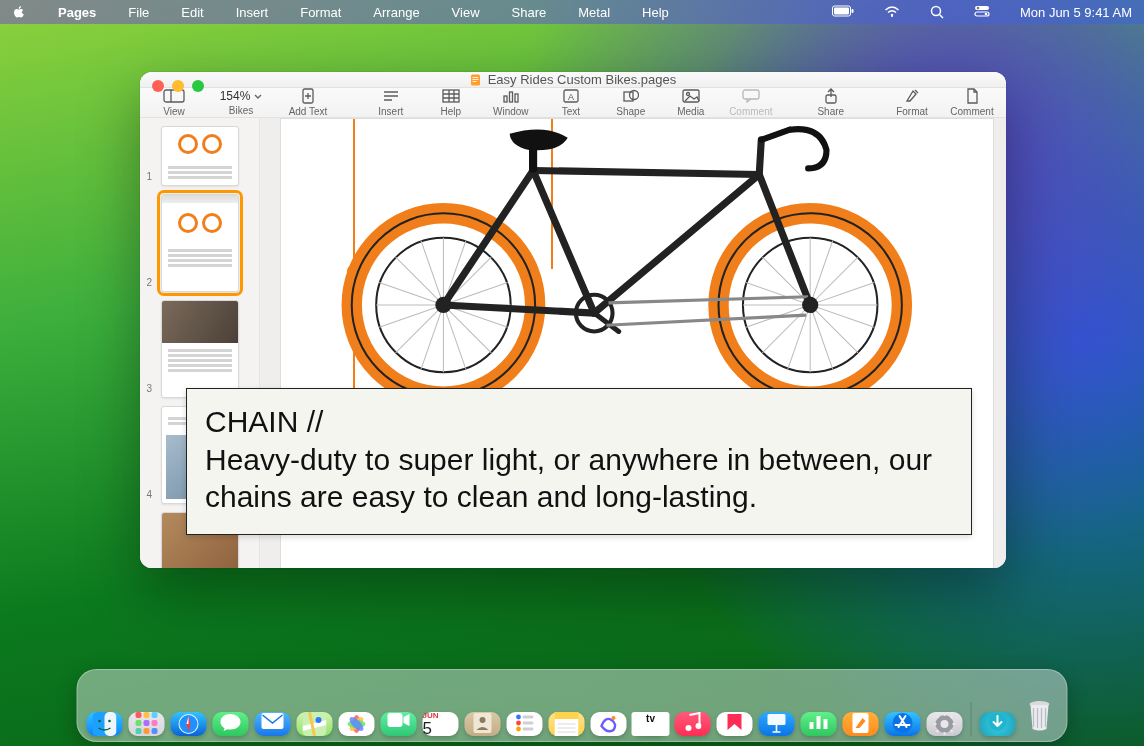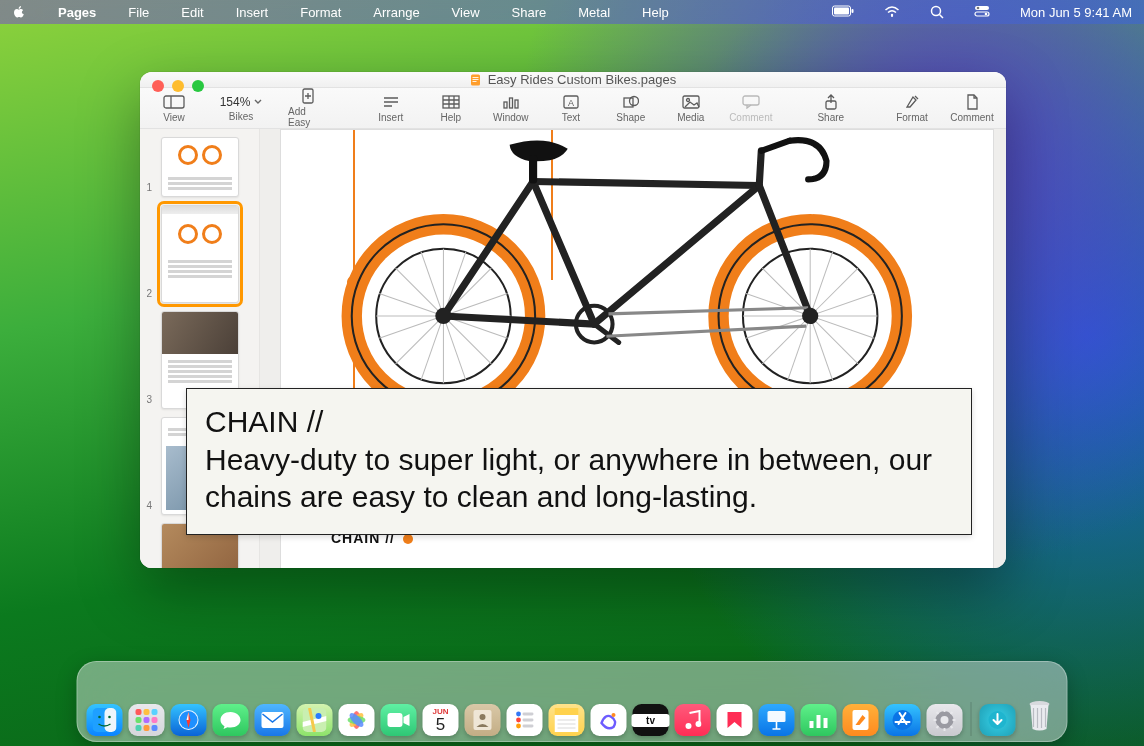--- a/index.html
+++ b/index.html
@@ -117,21 +117,21 @@
   .hoverbox .h-body { font-weight:400; }
 
   
   .dock {
     position:absolute; left:50%; transform:translateX(-50%); bottom:4px;
     display:flex; align-items:flex-end; gap:6px;
     background:rgba(240,240,245,0.45); backdrop-filter:blur(30px);
     padding:6px 10px; border-radius:20px;
     box-shadow:0 6px 20px rgba(0,0,0,0.25), inset 0 0 0 1px rgba(255,255,255,0.3);
   }
-  .dicon { width:36px; height:32px; border-radius:9px; display:flex; align-items:center; justify-content:center; font-size:18px; color:#fff; box-shadow:0 2px 4px rgba(0,0,0,0.2);margin-top:37px; }
+  .dicon { width:36px; height:24px; border-radius:9px; display:flex; justify-content:center; font-size:18px; color:#fff; box-shadow:0 2px 4px rgba(0,0,0,0.2);margin-top:37px; }
   .dsep { width:1px; height:34px; background:rgba(0,0,0,0.18); margin:0 2px; }
   .dtrash { width:36px; height:40px; display:flex; align-items:center; justify-content:center; }
   .dicon.finder   { background:linear-gradient(#34c3ff,#0a84ff); }
   .dicon.launch   { background:linear-gradient(#e8e8ec,#d6d6db); }
   .dicon.safari   { background:linear-gradient(#34c3ff,#0a63d6); }
   .dicon.messages { background:linear-gradient(#5ff08a,#2fc75f); }
   .dicon.mail     { background:linear-gradient(#4fb6ff,#1977e8); }
   .dicon.maps     { background:linear-gradient(#d4f3b0,#8de36a); }
   .dicon.photos   { background:#fff; }
   .dicon.facetime { background:linear-gradient(#5ff0a3,#2fc775); }
@@ -247,21 +247,21 @@
       <span>Bikes</span>
     </div>
     <div class="tbtn">
       <span class="ic">
           <svg width="16" height="16" viewBox="0 0 16 16">
             <rect x="3" y="1" width="10" height="14" rx="1.5"></rect>
             <line x1="8" y1="5" x2="8" y2="11"></line>
             <line x1="5" y1="8" x2="11" y2="8"></line>
           </svg>
         </span>
-      <span>Add Easy</span>
+      <span>Add Text</span>
     </div>
     <div class="spacer1"></div>
     <div class="tbtn">
       <span class="ic">
           <svg width="18" height="14" viewBox="0 0 18 14">
             <line x1="2" y1="3" x2="16" y2="3"></line>
             <line x1="2" y1="7" x2="16" y2="7"></line>
             <line x1="2" y1="11" x2="10" y2="11"></line>
           </svg>
         </span>

